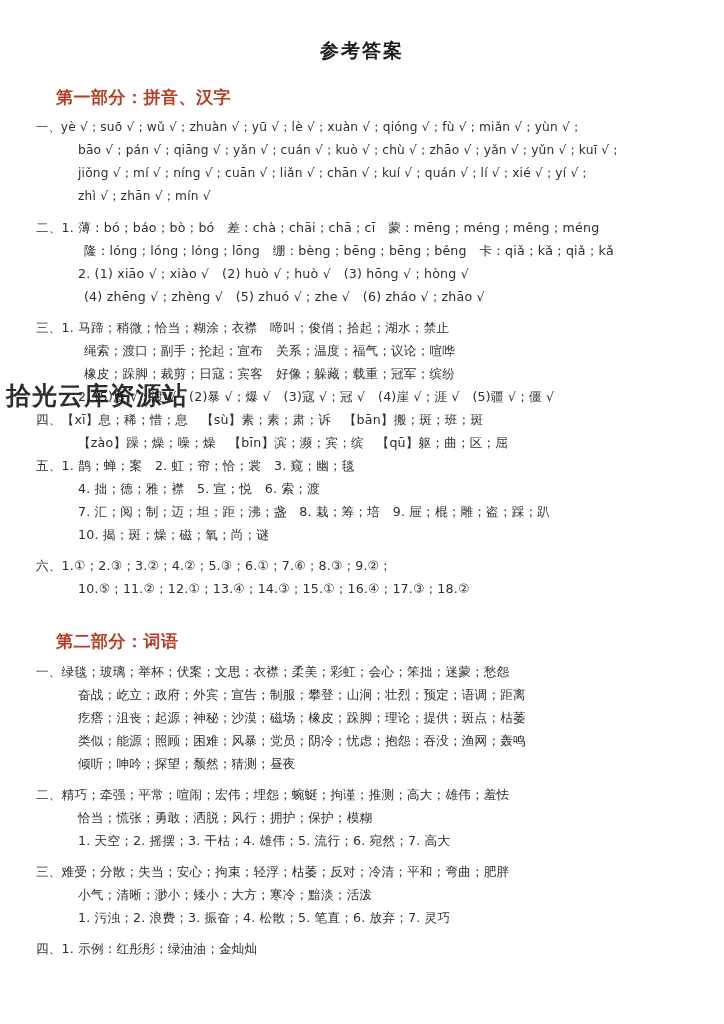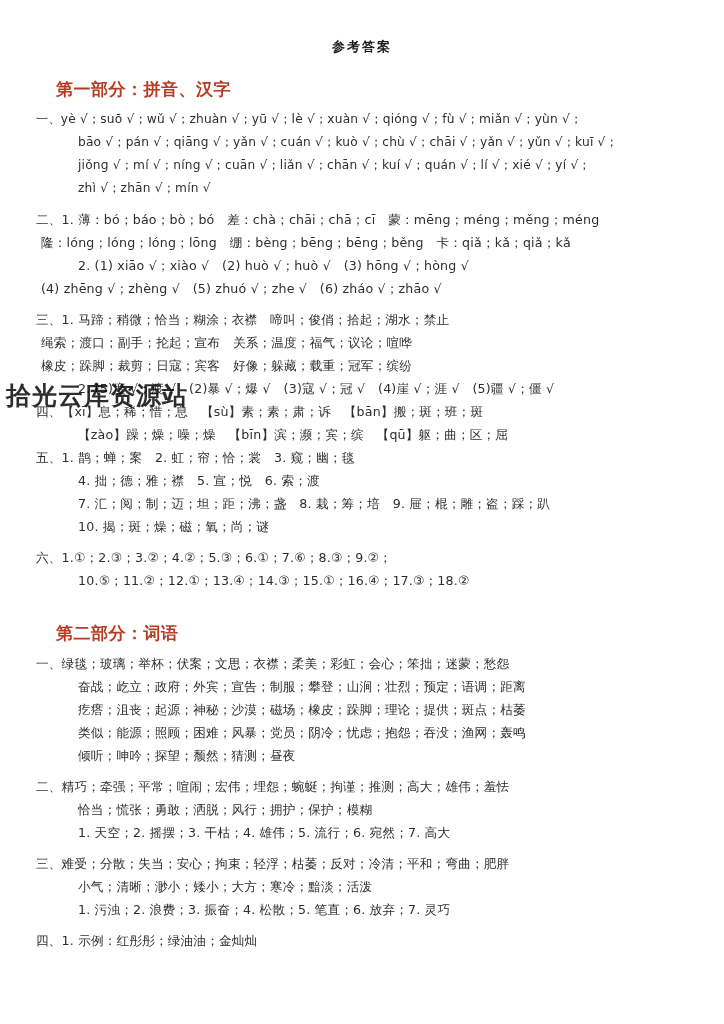--- a/index.html
+++ b/index.html
@@ -20,21 +20,21 @@
   .page {
     position: relative;
     width: 724px;
     height: 1024px;
     box-sizing: border-box;
     padding: 0;
   }
 
   .doc-title {
     text-align: center;
-    font-size: 13px;
+    font-size: 19px;
     font-weight: bold;
     color: #1d1d1d;
     letter-spacing: 2px;
     margin: 0;
     padding-top: 38px;
     padding-bottom: 0;
   }
 
   .part-head {
     color: #b83c22;
@@ -61,21 +61,21 @@
     color: #2e2e2e;
     white-space: pre;
     margin: 0;
     padding: 0;
     letter-spacing: 0.2px;
   }
 
   
   .ind-0 { padding-left: 36px; }
   .ind-1 { padding-left: 78px; }
-  .ind-2 { padding-left: 41px; }
+  .ind-2 { padding-left: 84px; }
 
   .pinyin {
     font-family: "DejaVu Sans", "Liberation Sans", sans-serif;
     font-size: 12.2px;
   }
 
   .spacer-sm { height: 8px; }
 
   .watermark {
     position: absolute;
@@ -95,21 +95,21 @@
 <body>
 
 <div class="page">
 
   <h1 class="doc-title">参考答案</h1>
 
   <div class="part-head">第一部分：拼音、汉字</div>
 
   <div class="block">
     <div class="line ind-0 pinyin">一、yè √；suō √；wǔ √；zhuàn √；yū √；lè √；xuàn √；qióng √；fù √；miǎn √；yùn √；</div>
-    <div class="line ind-1 pinyin">bāo √；pán √；qiāng √；yǎn √；cuán √；kuò √；chù √；chāi √；yǎn √；yǔn √；kuī √；</div>
+    <div class="line ind-1 pinyin">bāo √；pán √；qiāng √；yǎn √；cuán √；kuò √；chù √；zhāo √；yǎn √；yǔn √；kuī √；</div>
     <div class="line ind-1 pinyin">jiǒng √；mí √；níng √；cuān √；liǎn √；chān √；kuí √；quán √；lí √；xié √；yí √；</div>
     <div class="line ind-1 pinyin">zhì √；zhān √；mín √</div>
   </div>
 
   <div class="spacer-sm"></div>
 
   <div class="block">
     <div class="line ind-0">二、1. 薄：bó；báo；bò；bó　差：chà；chāi；chā；cī　蒙：mēng；méng；měng；méng</div>
     <div class="line ind-2">隆：lóng；lóng；lóng；lōng　绷：bèng；bēng；bēng；běng　卡：qiǎ；kǎ；qiǎ；kǎ</div>
     <div class="line ind-1">2. (1) xiāo √；xiào √　(2) huò √；huò √　(3) hōng √；hòng √</div>

